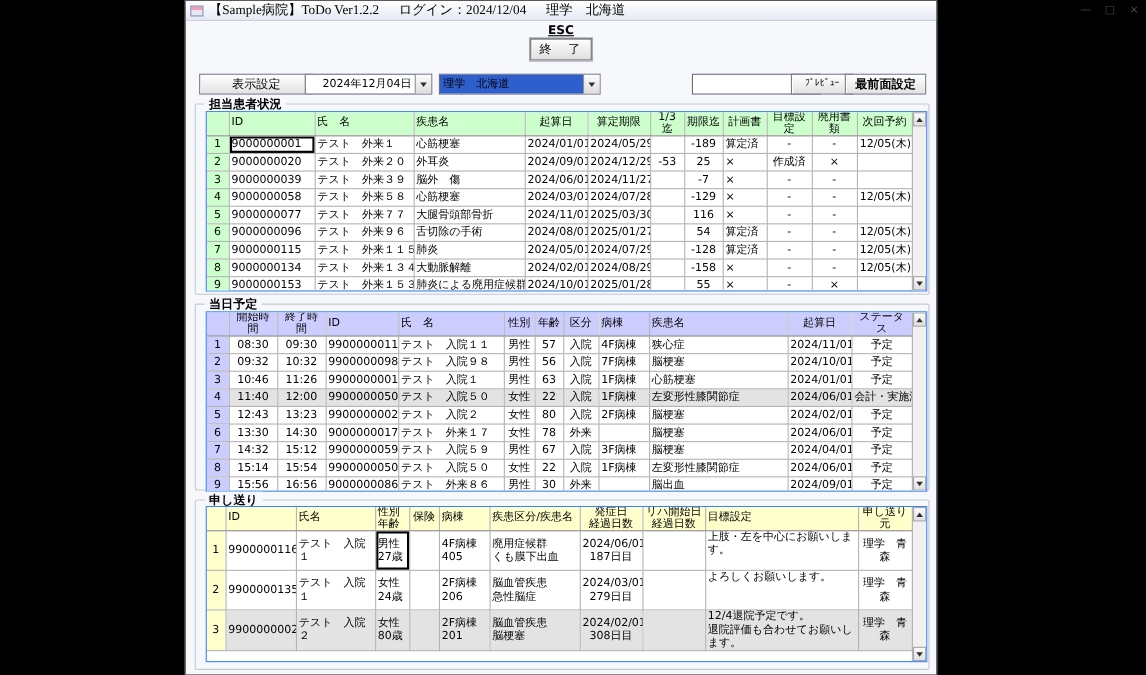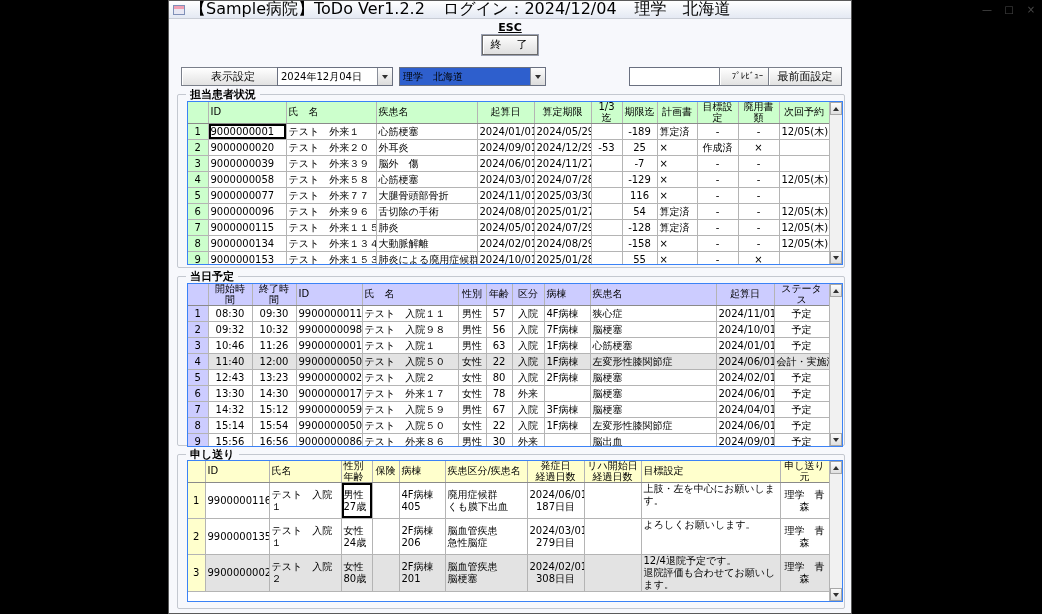--- a/index.html
+++ b/index.html
@@ -7,21 +7,21 @@
   body { font-family:"DejaVu Sans","Liberation Sans",sans-serif; color:#000; }
 
   .canvas { position:absolute; top:0; left:0; width:1042px; height:614px; background:#000; }
 
   
   .app-window { position:absolute; left:168px; top:0; width:684px; height:614px;
                 background:#f7f8fc; border:1px solid #5a5a5a; }
 
   .titlebar { position:absolute; left:0; top:0; width:100%; height:18px;
               background:linear-gradient(#ffffff,#e4e9f3); border-bottom:1px solid #c9cdd6;
-              display:flex; align-items:center; font-size:16px; }
+              display:flex; align-items:center; font-size:12px;font-family:Liberation Serif, serif; }
   .app-icon { width:12px; height:10px; margin:0 5px 0 4px;
               background:linear-gradient(#f0a0b4 0 3px,#e8e8f4 3px 100%);
               border:1px solid #8090b8; }
   .tb-text { margin-right:18px; white-space:nowrap; }
 
   .win-controls { position:absolute; top:4px; left:978px; width:62px; display:flex;
                   justify-content:space-between; color:#4a4a4a; font-size:10px; }
   .win-btn { width:18px; text-align:center; cursor:default; }
 
   
@@ -31,29 +31,29 @@
               width:56px; height:20px; font-size:11px; letter-spacing:2px;
               background:linear-gradient(#fdfdfd,#dfdfdf); border:1px solid #6a6a6a;
               box-shadow:inset 1px 1px 0 #fff, 0 0 0 1px #9aa0b0; text-align:center; line-height:18px; }
 
   
   .btn { position:absolute; height:19px; background:linear-gradient(#ffffff,#e2e2e2);
          border:1px solid #7a7f8a; box-shadow:inset 1px 1px 0 #fff;
          font-size:11px; text-align:center; line-height:17px; }
   .btn-display { left:12px; top:66px; width:104px; }
   .btn-preview { left:550px; top:66px; width:57px; font-size:9px; }
-  .btn-front   { left:599px; top:66px; width:74px; }
+  .btn-front   { left:599px; top:66px; width:74px;font-weight:bold; }
 
   .combo { position:absolute; top:66px; height:19px; background:#fff;
            border:1px solid #6a7080; display:flex; }
   .combo-date  { left:108px; width:116px; }
   .combo-staff { left:230px; width:147px; }
   .combo-filter{ left:460px; width:117px; }
   .combo-val { flex:1; font-size:10px; line-height:17px; padding:0 3px; overflow:hidden; white-space:nowrap; }
-  .combo-val.center { text-align:left; }
+  .combo-val.center { text-align:right; }
   .combo-val.selected { background:#2e5fcd; color:#000; }
   .combo-btn { width:15px; background:linear-gradient(#fcfcfc,#dcdcdc); border-left:1px solid #8a8f9a;
                display:flex; align-items:center; justify-content:center; }
   .tri-down { width:0; height:0; border-left:3px solid transparent; border-right:3px solid transparent;
               border-top:4px solid #303030; }
   .tri-up   { width:0; height:0; border-left:3px solid transparent; border-right:3px solid transparent;
               border-bottom:4px solid #303030; }
 
   
   .groupbox { position:absolute; left:8px; width:668px; border:1px solid #c4c8d0; border-radius:2px; }

